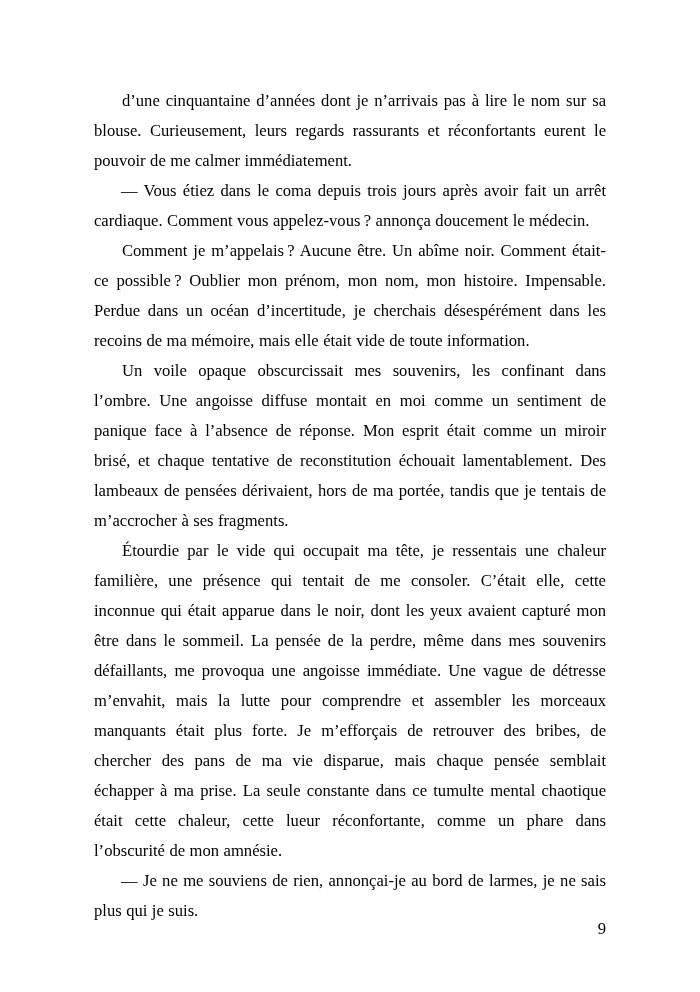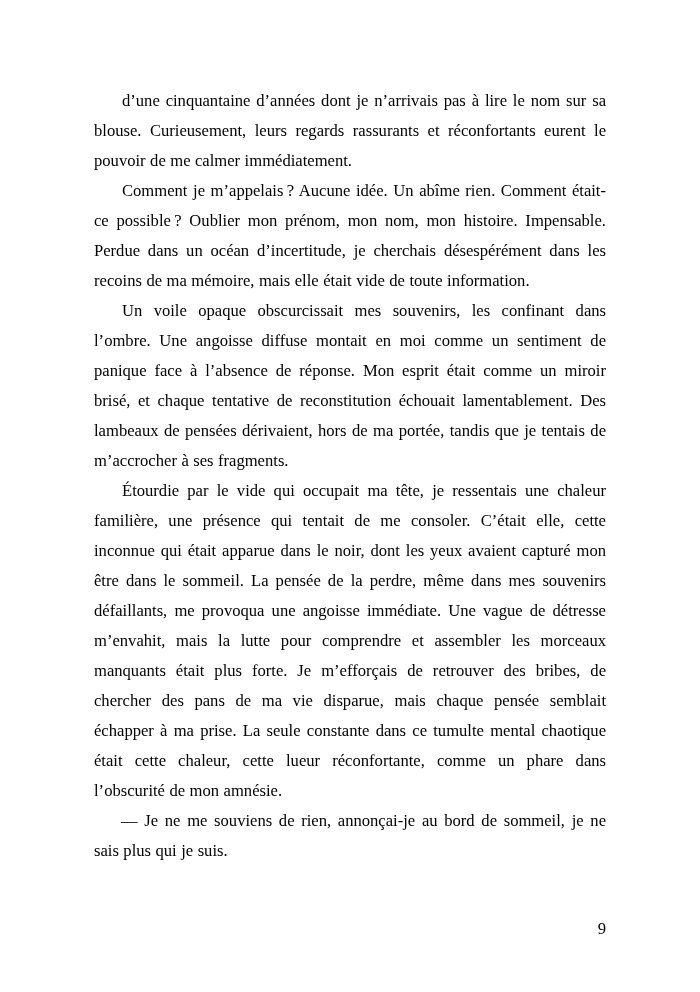--- a/index.html
+++ b/index.html
@@ -55,21 +55,22 @@
     color: #000000;
   }
 </style>
 </head>
 <body>
 
 <div class="page">
 
   <div class="text-block">
     <p class="para">d’une cinquantaine d’années dont je n’arrivais pas à lire le nom sur sa blouse. Curieusement, leurs regards rassurants et réconfortants eurent le pouvoir de me calmer immédiatement.</p>
-    <p class="para">Comment je m’appelais ? Aucune idée. Un abîme rien. Comment était-ce possible ? Oublier mon prénom, mon nom, mon histoire. Impensable. Perdue dans un océan d’incertitude, je cherchais désespérément dans les recoins de ma mémoire, mais elle était vide de toute information.</p>
+    <p class="para dialogue">— Vous étiez dans le coma depuis trois jours après avoir fait un arrêt cardiaque. Comment vous appelez-vous ? annonça doucement le médecin.</p>
+    <p class="para">Comment je m’appelais ? Aucune être. Un abîme noir. Comment était-ce possible ? Oublier mon prénom, mon nom, mon histoire. Impensable. Perdue dans un océan d’incertitude, je cherchais désespérément dans les recoins de ma mémoire, mais elle était vide de toute information.</p>
     <p class="para">Un voile opaque obscurcissait mes souvenirs, les confinant dans l’ombre. Une angoisse diffuse montait en moi comme un sentiment de panique face à l’absence de réponse. Mon esprit était comme un miroir brisé, et chaque tentative de reconstitution échouait lamentablement. Des lambeaux de pensées dérivaient, hors de ma portée, tandis que je tentais de m’accrocher à ses fragments.</p>
     <p class="para">Étourdie par le vide qui occupait ma tête, je ressentais une chaleur familière, une présence qui tentait de me consoler. C’était elle, cette inconnue qui était apparue dans le noir, dont les yeux avaient capturé mon être dans le sommeil. La pensée de la perdre, même dans mes souvenirs défaillants, me provoqua une angoisse immédiate. Une vague de détresse m’envahit, mais la lutte pour comprendre et assembler les morceaux manquants était plus forte. Je m’efforçais de retrouver des bribes, de chercher des pans de ma vie disparue, mais chaque pensée semblait échapper à ma prise. La seule constante dans ce tumulte mental chaotique était cette chaleur, cette lueur réconfortante, comme un phare dans l’obscurité de mon amnésie.</p>
-    <p class="para dialogue">— Je ne me souviens de rien, annonçai-je au bord de sommeil, je ne sais plus qui je suis.</p>
+    <p class="para dialogue">— Je ne me souviens de rien, annonçai-je au bord de larmes, je ne sais plus qui je suis.</p>
   </div>
 
   <div class="page-number">9</div>
 
 </div>
 
 </body></html>

